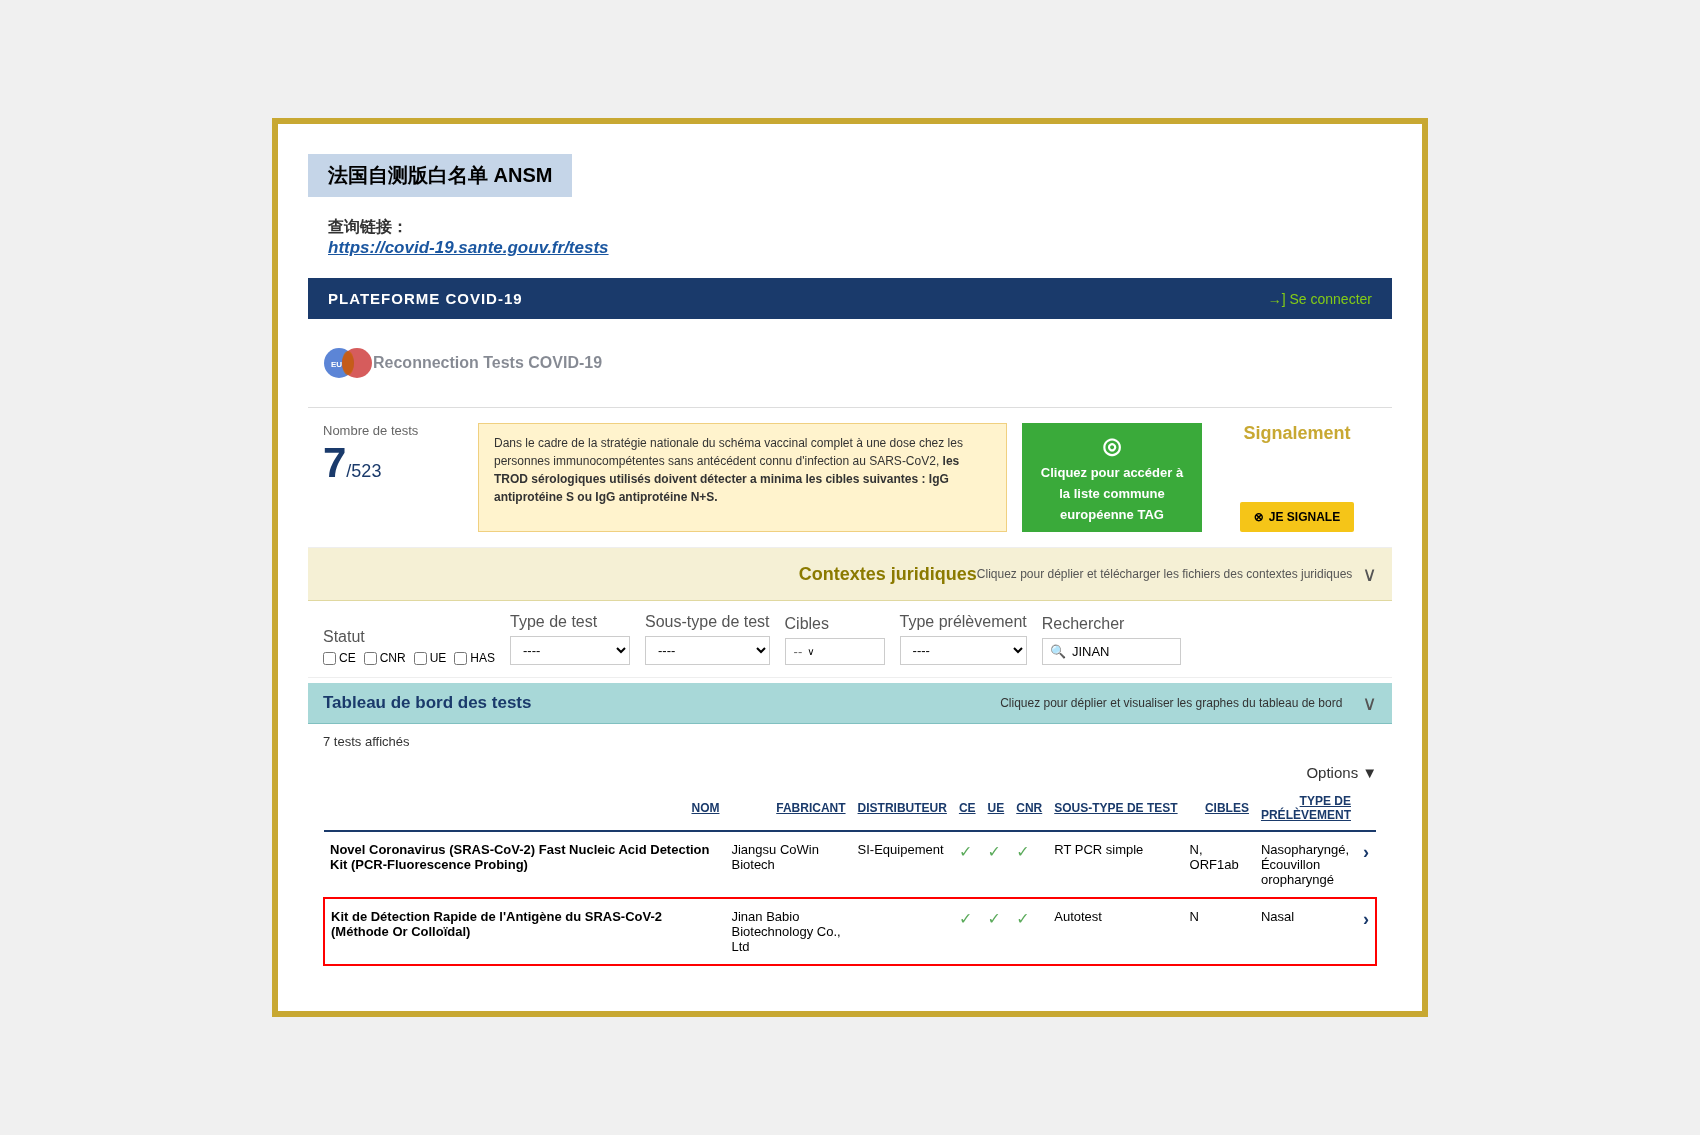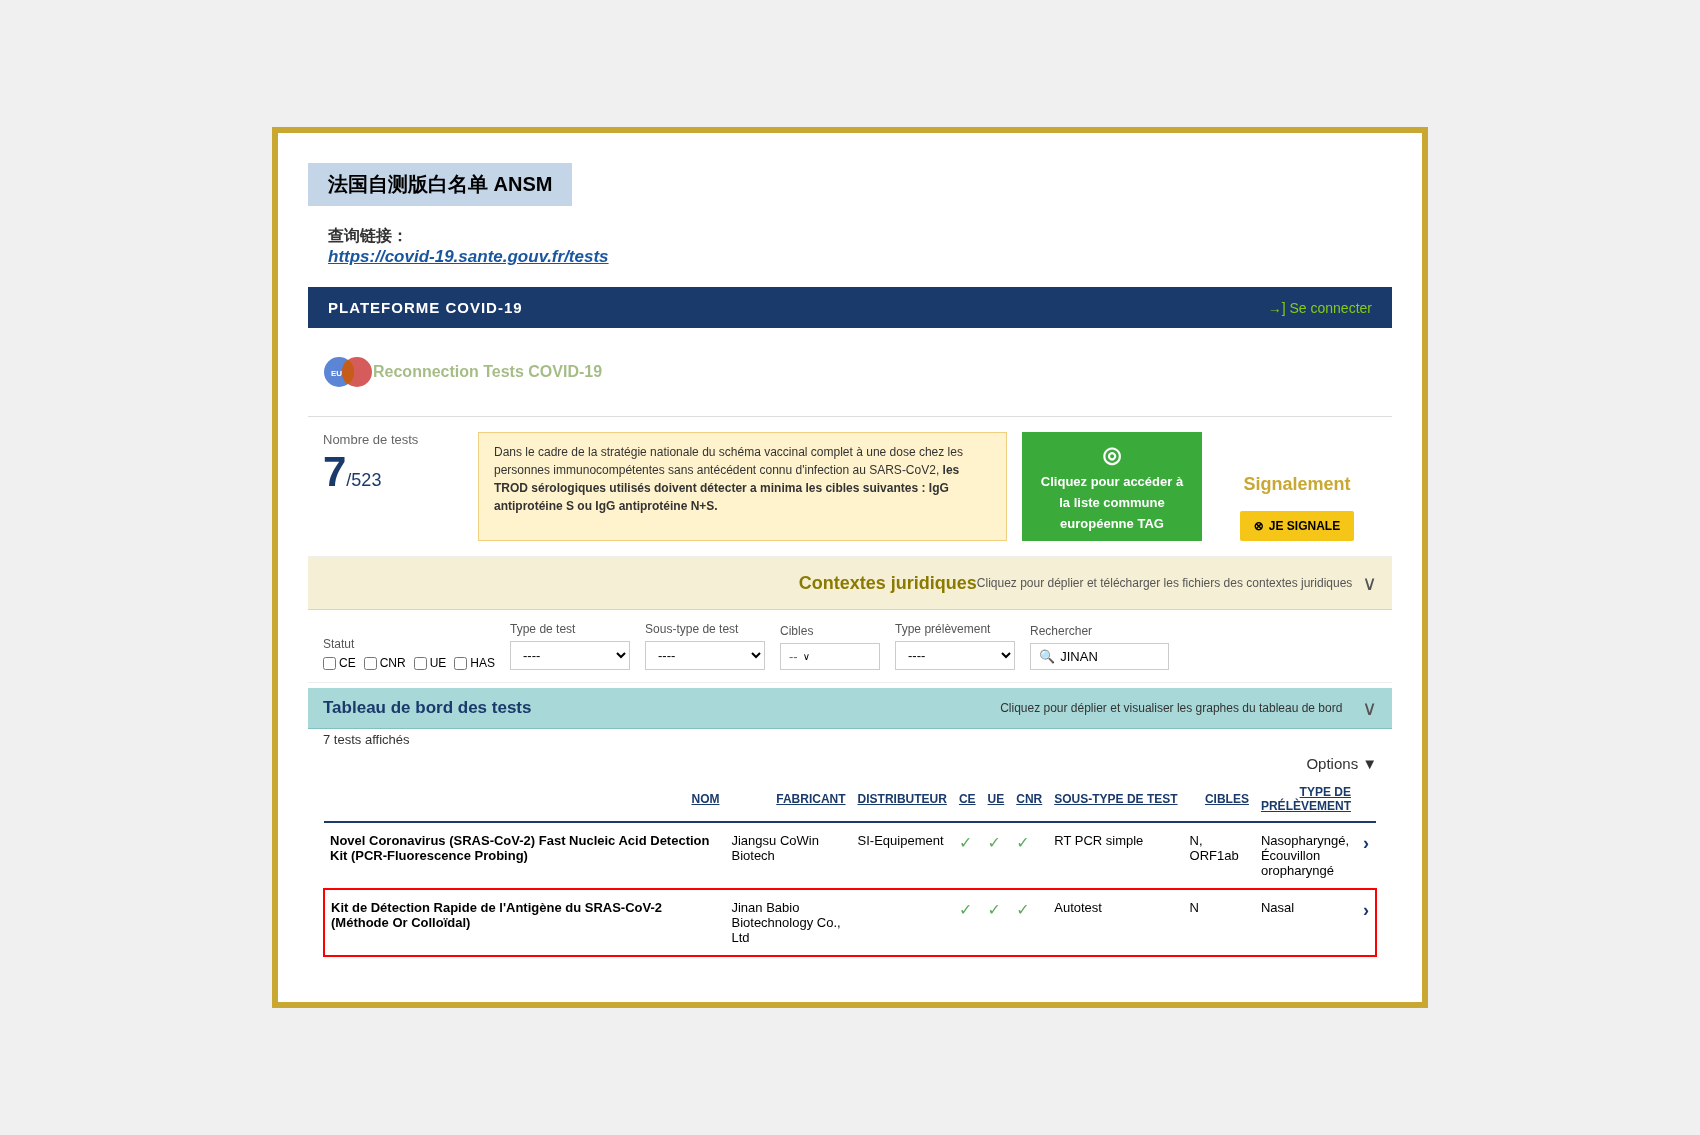--- a/index.html
+++ b/index.html
@@ -131,21 +131,21 @@
       font-weight: bold;
       text-align: center;
       cursor: pointer;
       gap: 6px;
     }
     .signalement-box {
       flex: 0 0 160px;
       display: flex;
       flex-direction: column;
       align-items: center;
-      justify-content: flex-end;
+      justify-content: space-between;
       gap: 16px;
     }
     .signalement-title {
       font-size: 18px;
       font-weight: bold;
       color: #c8a832;
     }
     .signalement-btn {
       background: #f5c518;
       border: none;
@@ -189,21 +189,21 @@
       border-bottom: 1px solid #eee;
       gap: 15px;
       flex-wrap: wrap;
     }
     .filter-group {
       display: flex;
       flex-direction: column;
       gap: 5px;
     }
     .filter-label {
-      font-size: 12px;
+      font-size: 16px;
       color: #555;
     }
     .filter-checkboxes {
       display: flex;
       gap: 8px;
       align-items: center;
       font-size: 12px;
     }
     .filter-checkboxes label {
       display: flex;
@@ -245,21 +245,21 @@
     .dashboard-title {
       font-size: 17px;
       color: #1a3a6b;
       font-weight: bold;
     }
     .dashboard-link {
       font-size: 12px;
       color: #333;
     }
     .results-info {
-      padding: 3px 15px;
+      padding: 10px 15px;
       font-size: 13px;
       color: #333;
     }
     .options-row {
       display: flex;
       justify-content: flex-end;
       padding: 5px 15px;
     }
     .options-btn {
       font-size: 15px;
@@ -341,21 +341,21 @@
   
   <div class="logo-bar">
     <div class="logo-circles">
       <svg width="50" height="40" viewBox="0 0 50 40">
         <circle cx="16" cy="20" r="15" fill="#3366cc" opacity="0.8"></circle>
         <circle cx="34" cy="20" r="15" fill="#cc3333" opacity="0.8"></circle>
         <ellipse cx="25" cy="20" rx="6" ry="12" fill="#cc6600" opacity="0.7"></ellipse>
         <text x="8" y="24" font-size="8" fill="white" font-weight="bold">EU</text>
       </svg>
     </div>
-    <span class="logo-text" style="text-decoration:none; color:#4d7c0f; font-weight:bold; font-size:16px; opacity:0.5;">Reconnection Tests COVID-19</span>
+    <span class="logo-text" style="text-decoration:none; color:#0f172a; font-weight:bold; font-size:16px; opacity:0.5;">Reconnection Tests COVID-19</span>
   </div>
 
   
   <div class="stats-bar">
     <div class="test-count-box">
       <div class="test-count-label">Nombre de tests</div>
       <div style="display:flex; align-items:baseline;">
         <span class="test-count-number">7</span>
         <span class="test-count-total">/523</span>
       </div>

